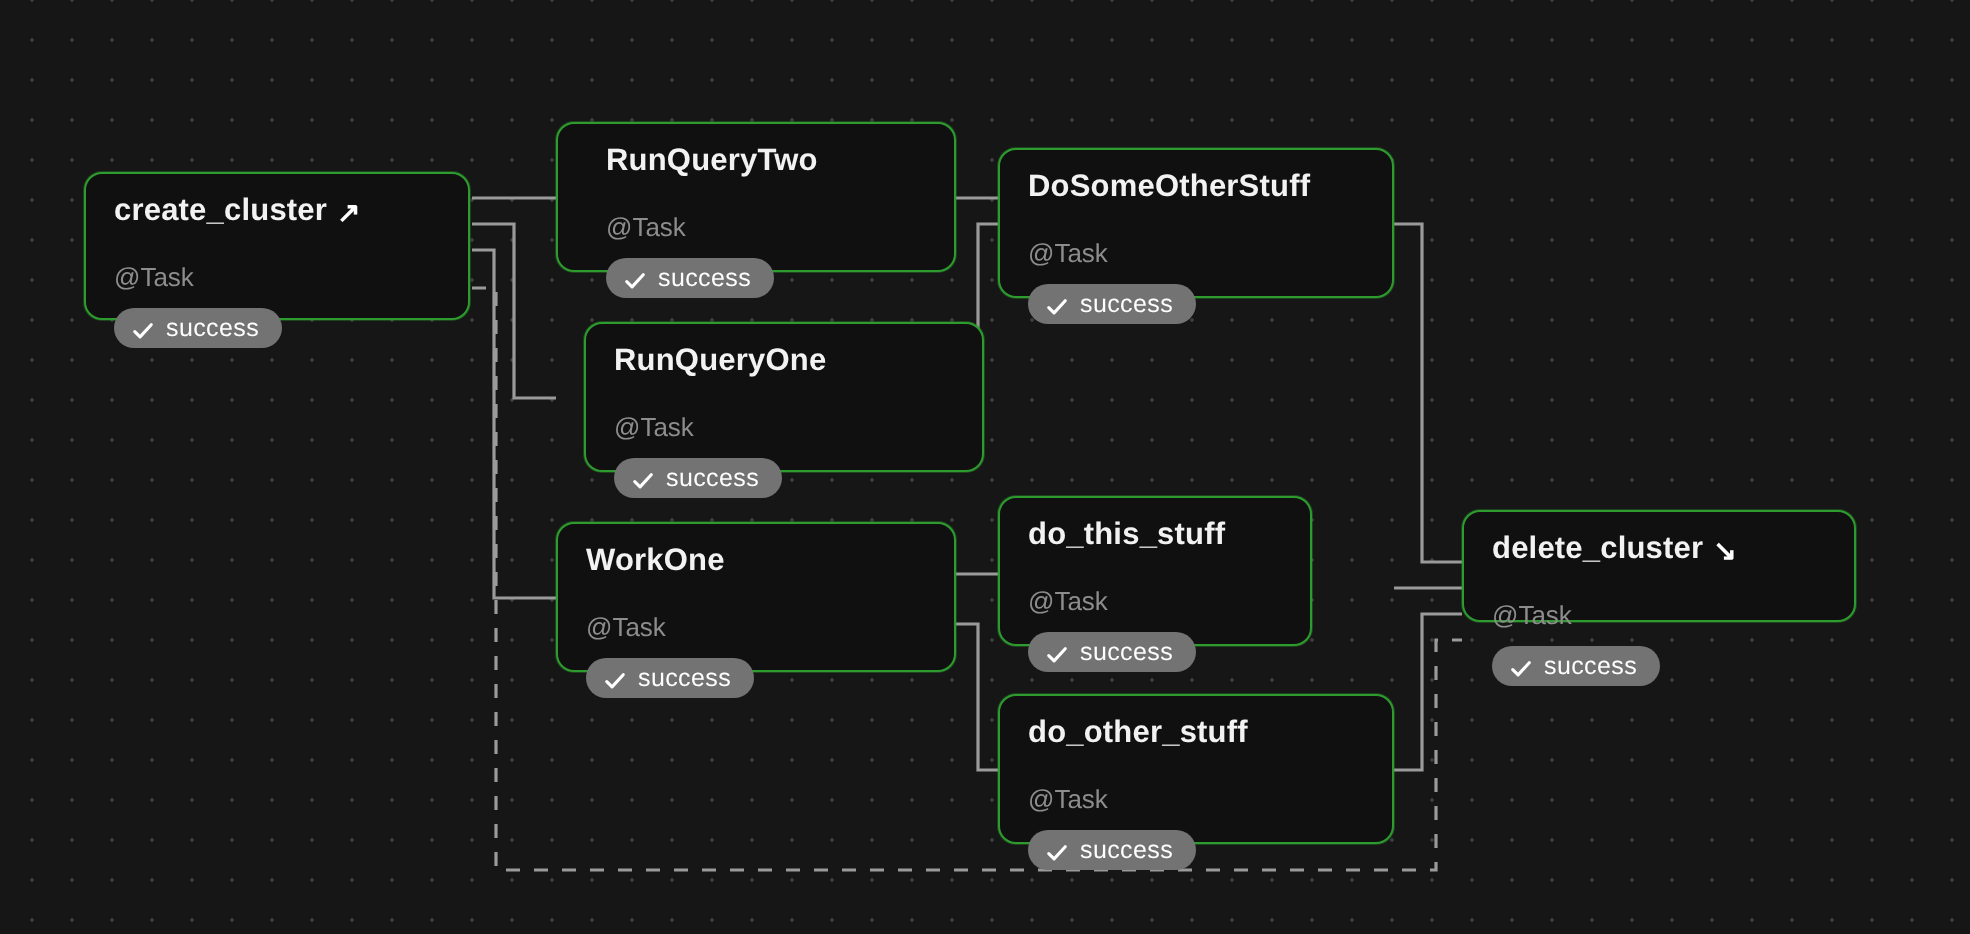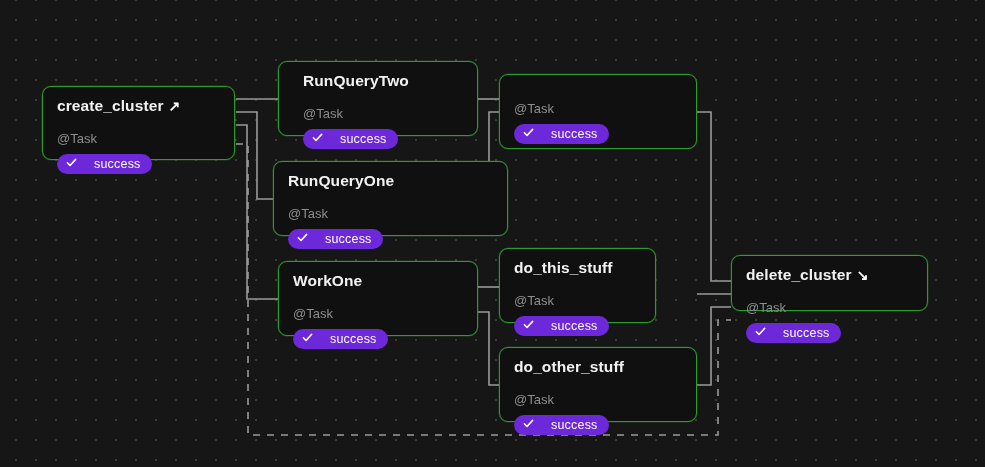--- a/index.html
+++ b/index.html
@@ -57,23 +57,23 @@
   }
   .node-sub {
     color: #8d8d8d;
     font-size: 13px;
     line-height: 16px;
     margin-top: 16px;
     white-space: nowrap;
   }
   .badge {
     display: inline-flex;
-    align-items: flex-start;
-    gap: 17px;
-    background: #6d28d9;
+    align-items: flex-end;
+    gap: 6px;
+    background: #737373;
     border-radius: 999px;
     padding: 3px 11px 3px 9px;
     margin-top: 7px;
   }
   .badge-check {
     width: 11px;
     height: 11px;
     display: inline-block;
     flex: none;
   }
@@ -112,37 +112,39 @@
         <span class="badge-label">success</span>
       </div></div>
     <div class="node" style="left: 278px; top: 61px; width: 200px; height: 75px; padding-left: 24px;"><div class="node-title">
         <span>RunQueryTwo</span>
       </div><div class="node-sub">@Task</div><div class="badge">
         <svg class="badge-check" viewBox="0 0 12 12">
           <path d="M1.5 6.3 L4.4 9.2 L10.5 2.6" fill="none" stroke="#ffffff" stroke-width="1.7" stroke-linecap="round" stroke-linejoin="round"></path>
         </svg>
         <span class="badge-label">success</span>
       </div></div>
-    <div class="node" style="left: 273px; top: 161px; width: 235px; height: 75px;"><div class="node-title">
+    <div class="node" style="left: 292px; top: 161px; width: 200px; height: 75px;"><div class="node-title">
         <span>RunQueryOne</span>
       </div><div class="node-sub">@Task</div><div class="badge">
         <svg class="badge-check" viewBox="0 0 12 12">
           <path d="M1.5 6.3 L4.4 9.2 L10.5 2.6" fill="none" stroke="#ffffff" stroke-width="1.7" stroke-linecap="round" stroke-linejoin="round"></path>
         </svg>
         <span class="badge-label">success</span>
       </div></div>
     <div class="node" style="left: 278px; top: 261px; width: 200px; height: 75px;"><div class="node-title">
         <span>WorkOne</span>
       </div><div class="node-sub">@Task</div><div class="badge">
         <svg class="badge-check" viewBox="0 0 12 12">
           <path d="M1.5 6.3 L4.4 9.2 L10.5 2.6" fill="none" stroke="#ffffff" stroke-width="1.7" stroke-linecap="round" stroke-linejoin="round"></path>
         </svg>
         <span class="badge-label">success</span>
       </div></div>
-    <div class="node" style="left: 499px; top: 74px; width: 198px; height: 75px;"><div class="node-sub">@Task</div><div class="badge">
+    <div class="node" style="left: 499px; top: 74px; width: 198px; height: 75px;"><div class="node-title">
+        <span>DoSomeOtherStuff</span>
+      </div><div class="node-sub">@Task</div><div class="badge">
         <svg class="badge-check" viewBox="0 0 12 12">
           <path d="M1.5 6.3 L4.4 9.2 L10.5 2.6" fill="none" stroke="#ffffff" stroke-width="1.7" stroke-linecap="round" stroke-linejoin="round"></path>
         </svg>
         <span class="badge-label">success</span>
       </div></div>
     <div class="node" style="left: 499px; top: 248px; width: 157px; height: 75px;"><div class="node-title">
         <span>do_this_stuff</span>
       </div><div class="node-sub">@Task</div><div class="badge">
         <svg class="badge-check" viewBox="0 0 12 12">
           <path d="M1.5 6.3 L4.4 9.2 L10.5 2.6" fill="none" stroke="#ffffff" stroke-width="1.7" stroke-linecap="round" stroke-linejoin="round"></path>

